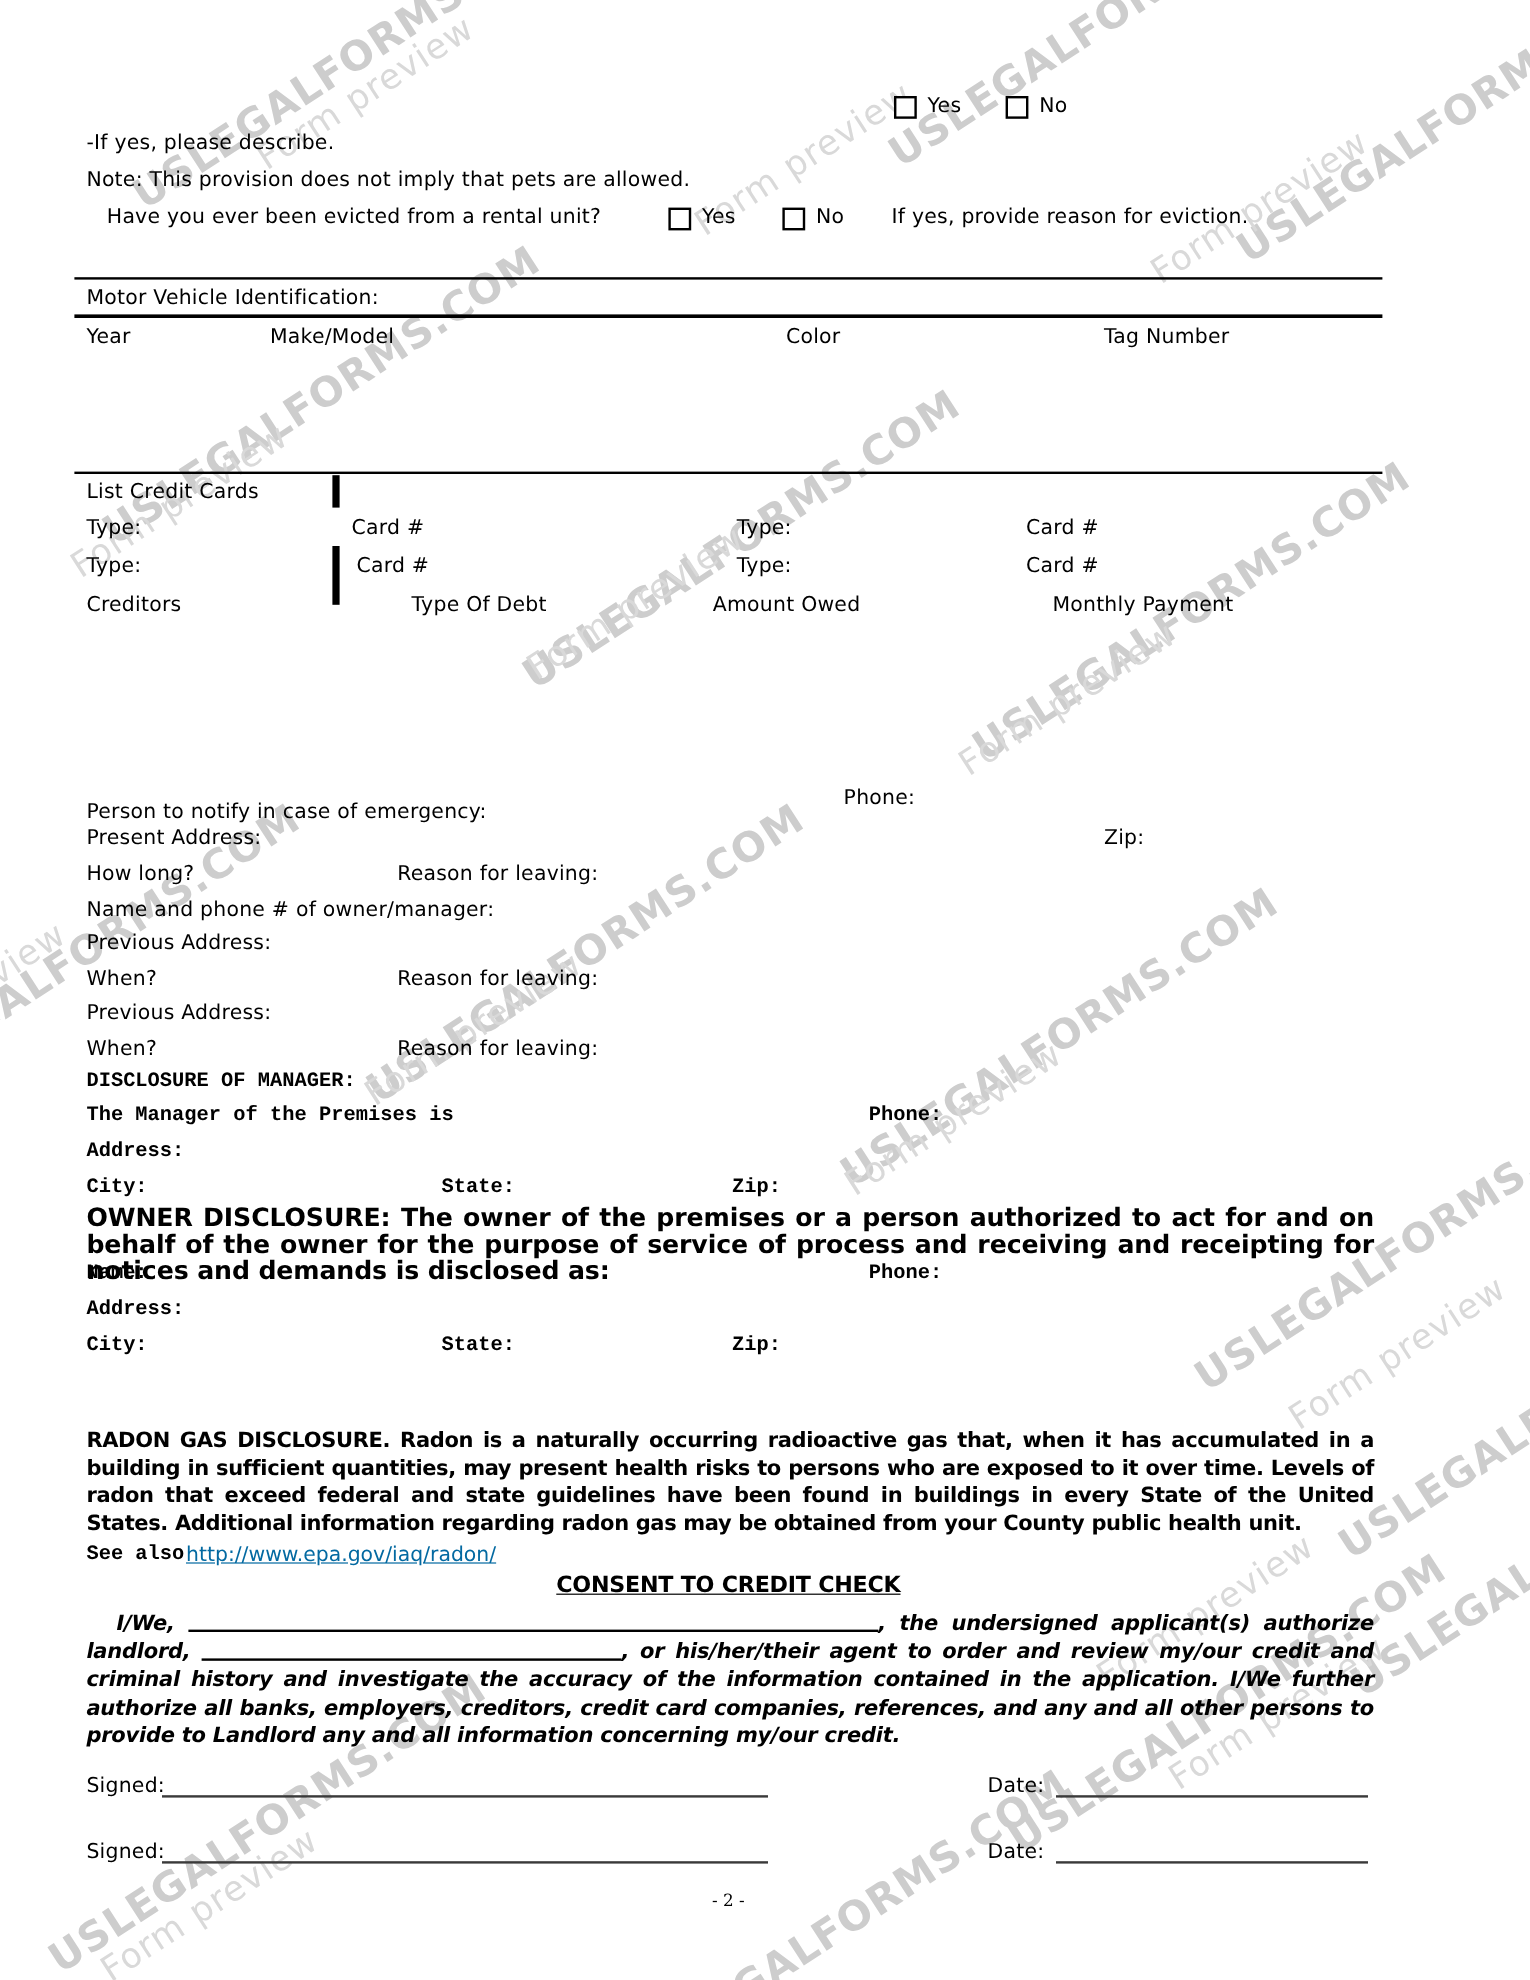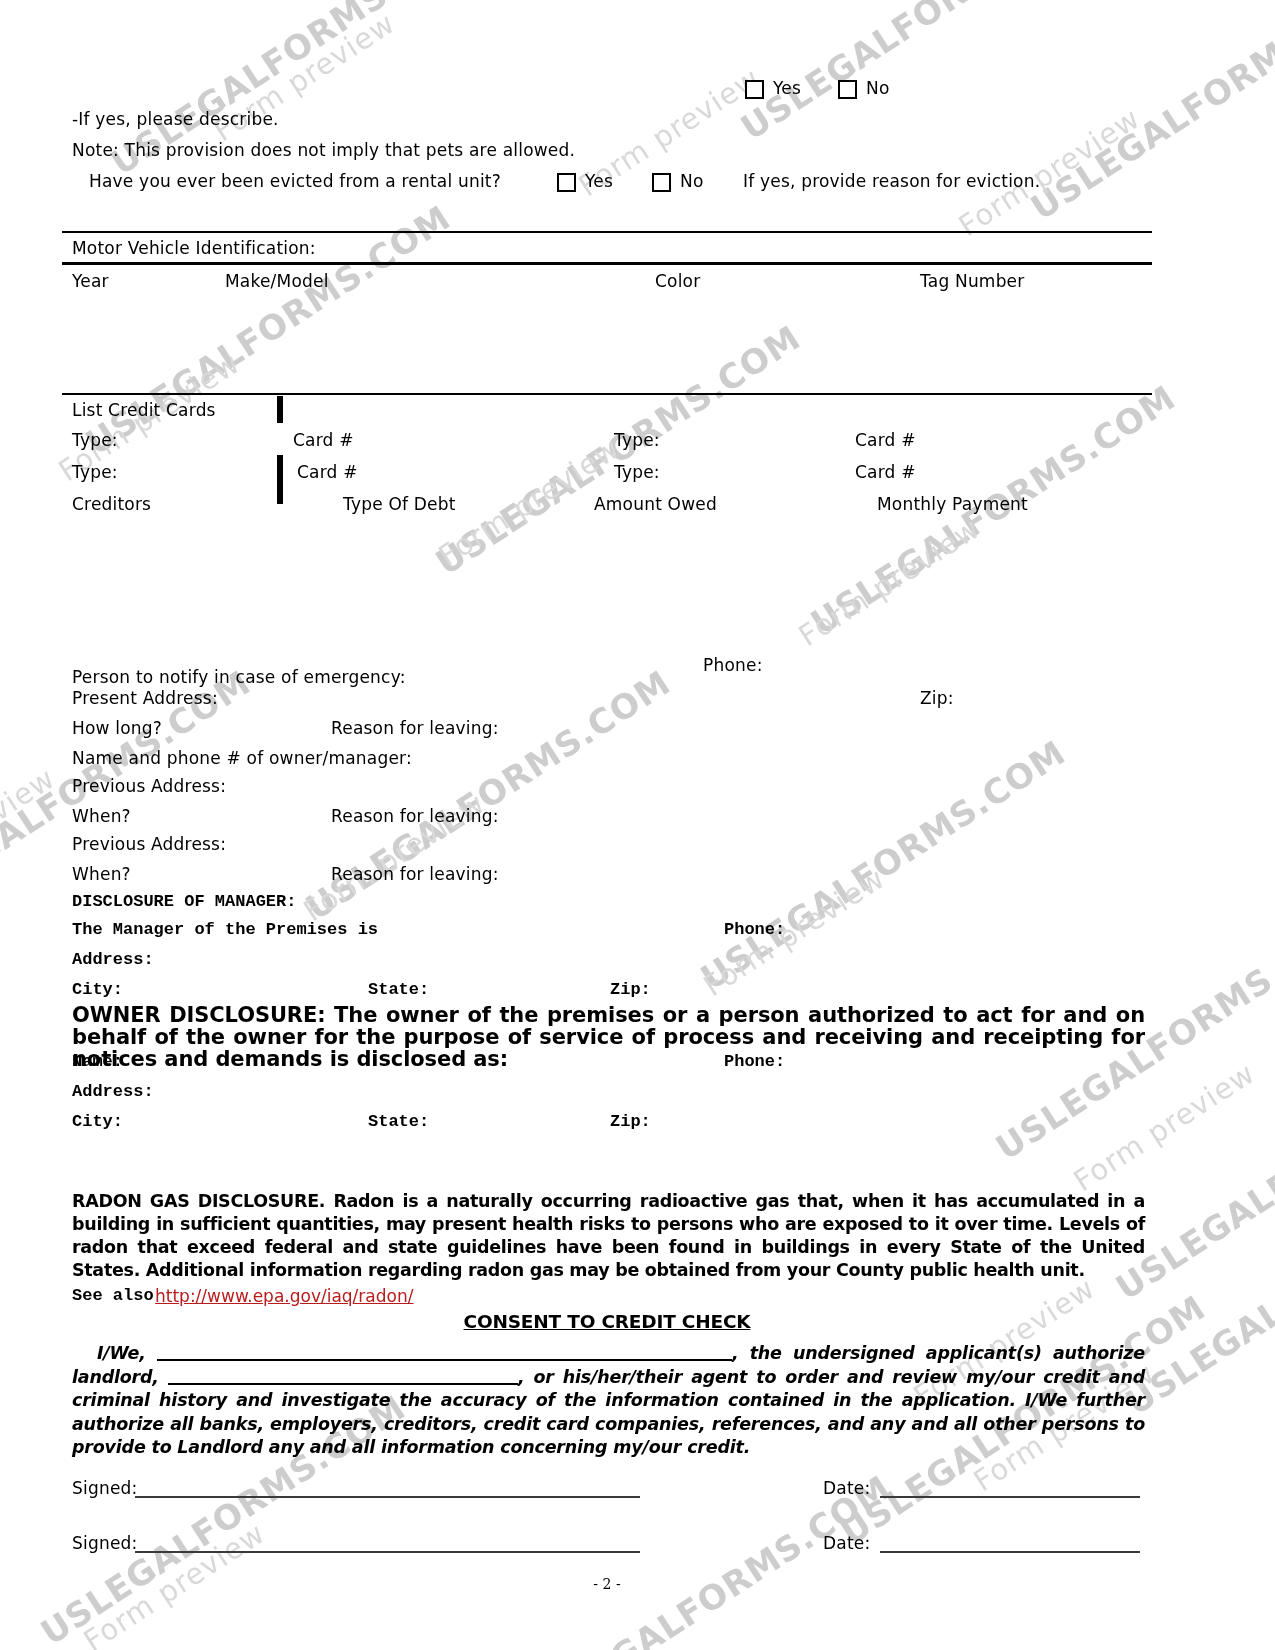--- a/index.html
+++ b/index.html
@@ -17,21 +17,21 @@
   .hr{position:absolute;background:#000;z-index:2;}
   .cb{position:absolute;width:15px;height:15px;border:2.5px solid #000;background:#fff;z-index:2;}
   .para{position:absolute;font-weight:bold;text-align:justify;z-index:2;}
   .owner-para{left:72px;top:1004px;width:1073px;font-size:21px;line-height:22px;letter-spacing:-.1px;}
   .radon-para{left:72px;top:1190px;width:1073px;font-size:17.5px;line-height:23px;letter-spacing:-.3px;}
   .consent-para{left:72px;top:1342px;width:1073px;font-size:17.5px;line-height:23.5px;letter-spacing:-.2px;text-indent:25px;font-style:italic;}
   .consent-rest{text-indent:0;}
   .blank{display:inline-block;border-bottom:2px solid #000;height:14px;transform:translateY(2px);}
   .blank1{width:575px;}
   .blank2{width:350px;}
-  .link{color:#b91c1c;font-weight:normal;letter-spacing:0;}
+  .link{color:#0369a1;font-weight:normal;letter-spacing:0;}
   .heading{position:absolute;left:62px;top:1311px;width:1090px;text-align:center;z-index:2;}
   .heading span{font-weight:bold;font-size:18.5px;text-decoration:underline;letter-spacing:-.2px;}
   .sigline{position:absolute;height:2px;background:#3a3a3a;z-index:2;}
   .footer{position:absolute;left:62px;top:1576px;width:1090px;text-align:center;
           font-size:14px;z-index:2;font-family:"DejaVu Serif","Liberation Serif",serif;}
 </style>
 </head>
 <body>
 
 <div class="page">

